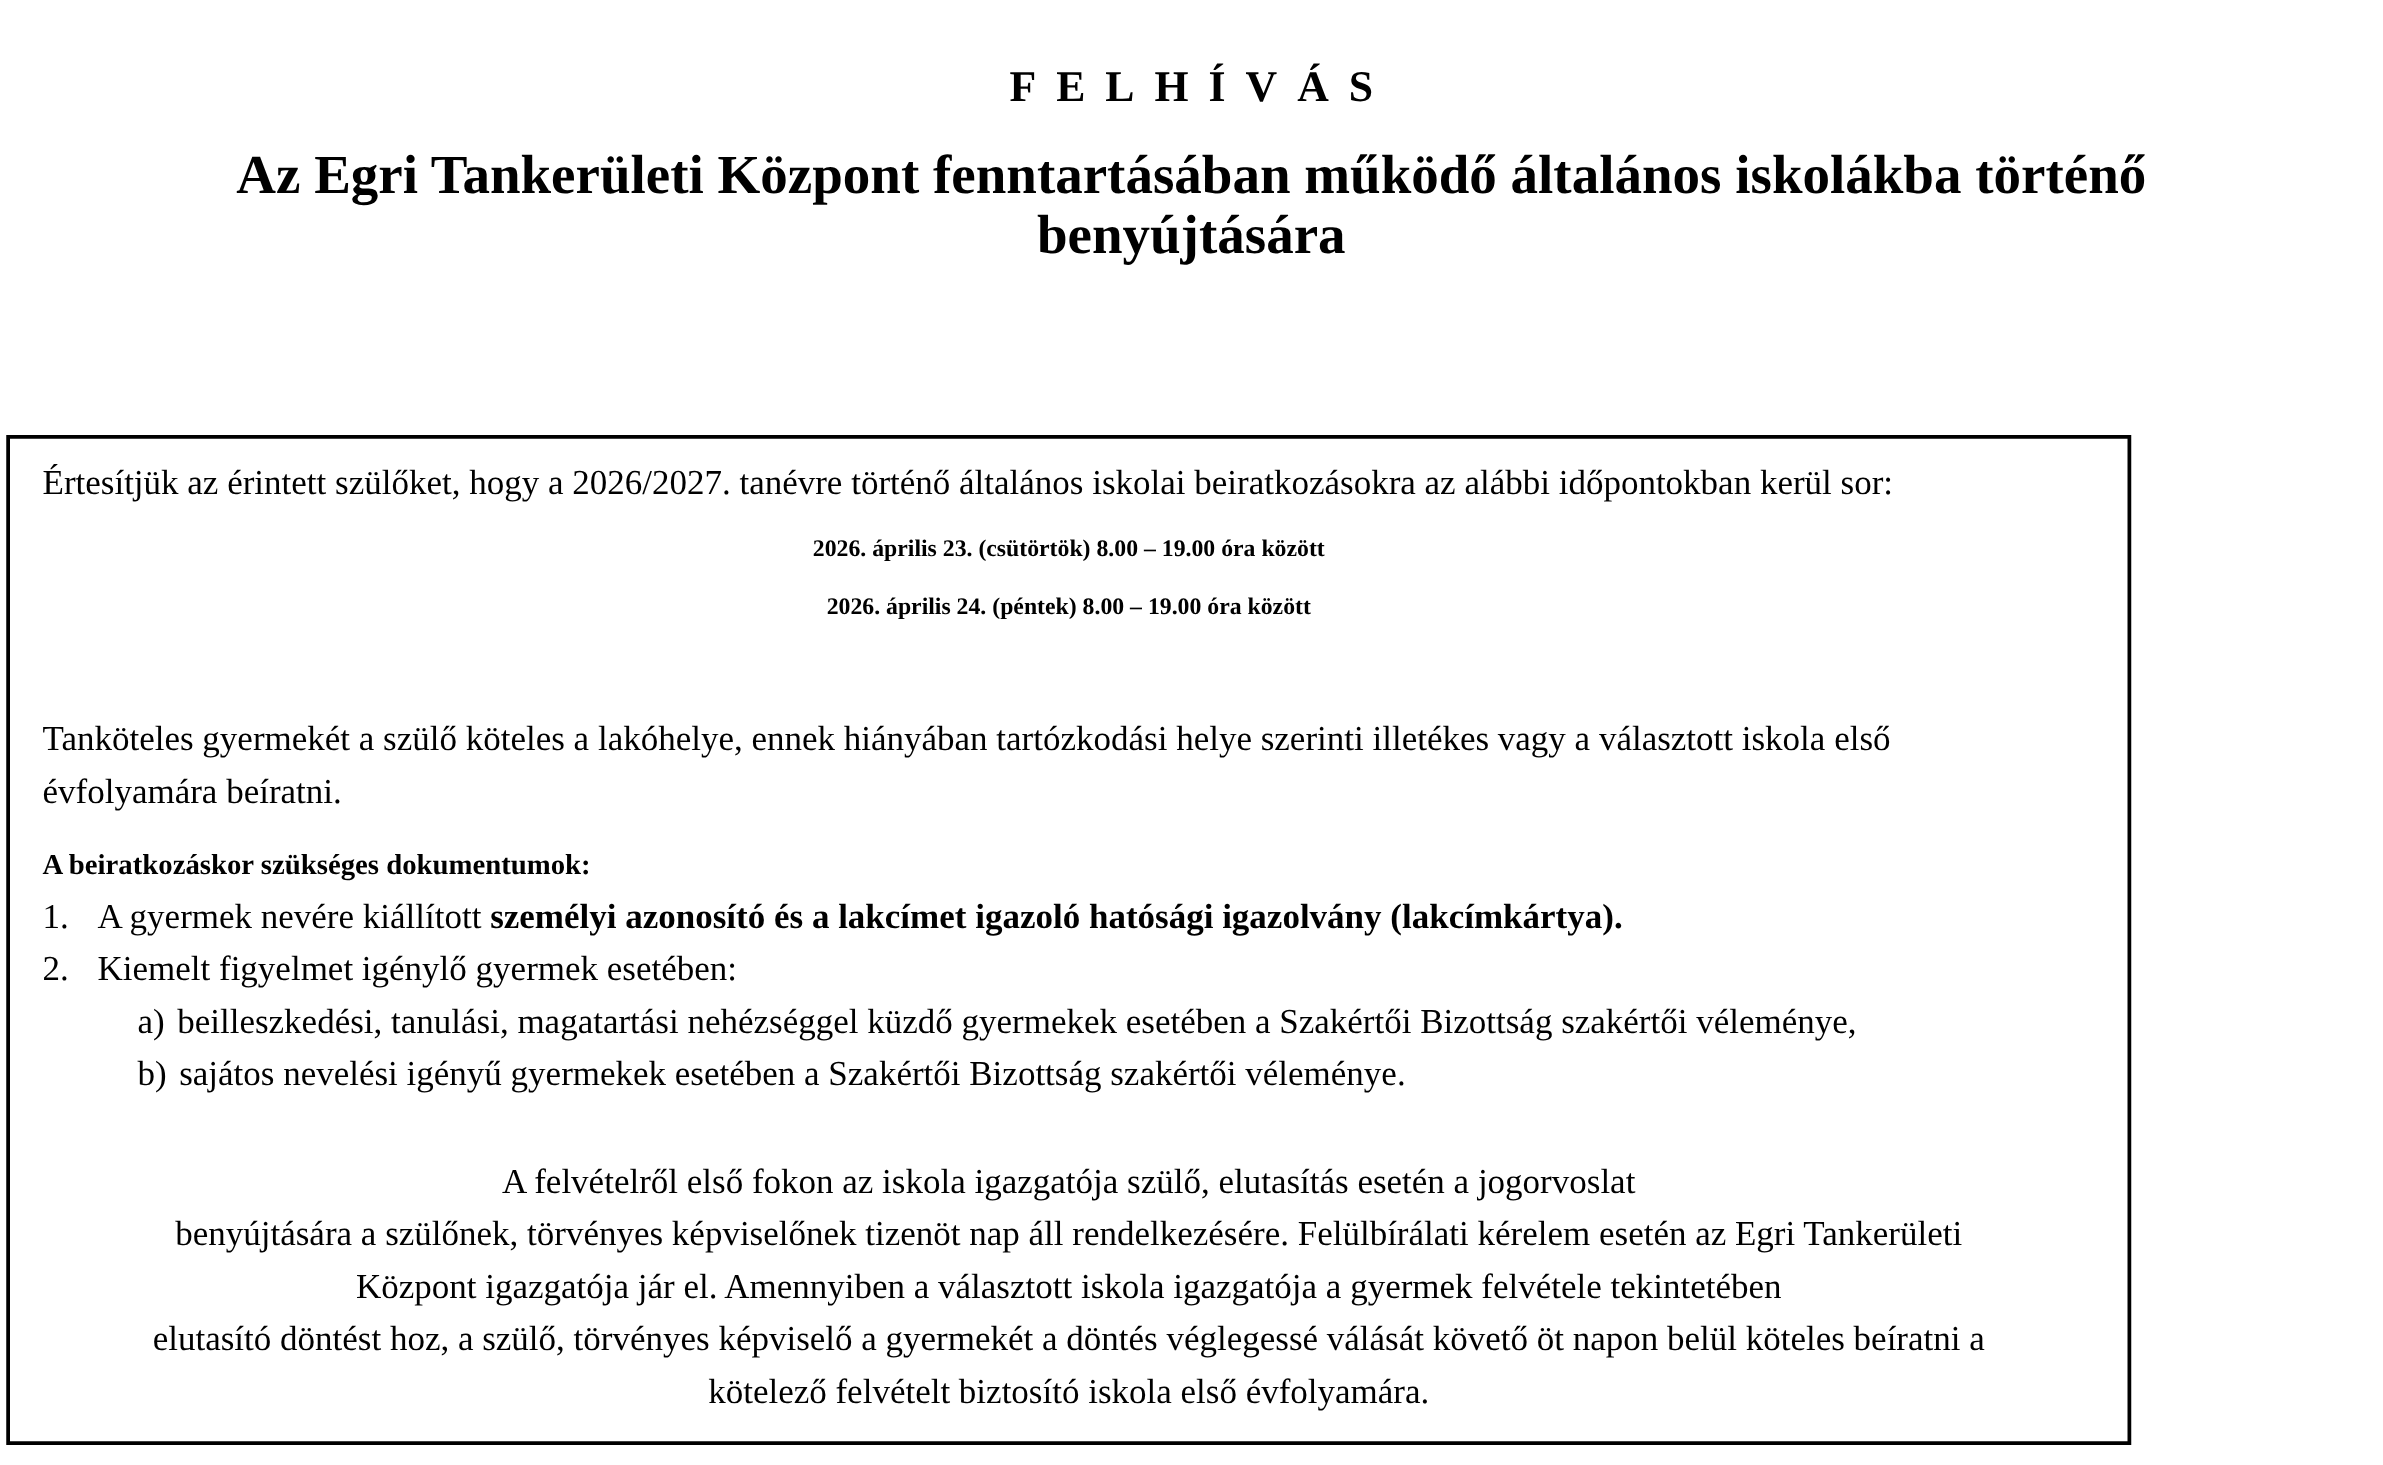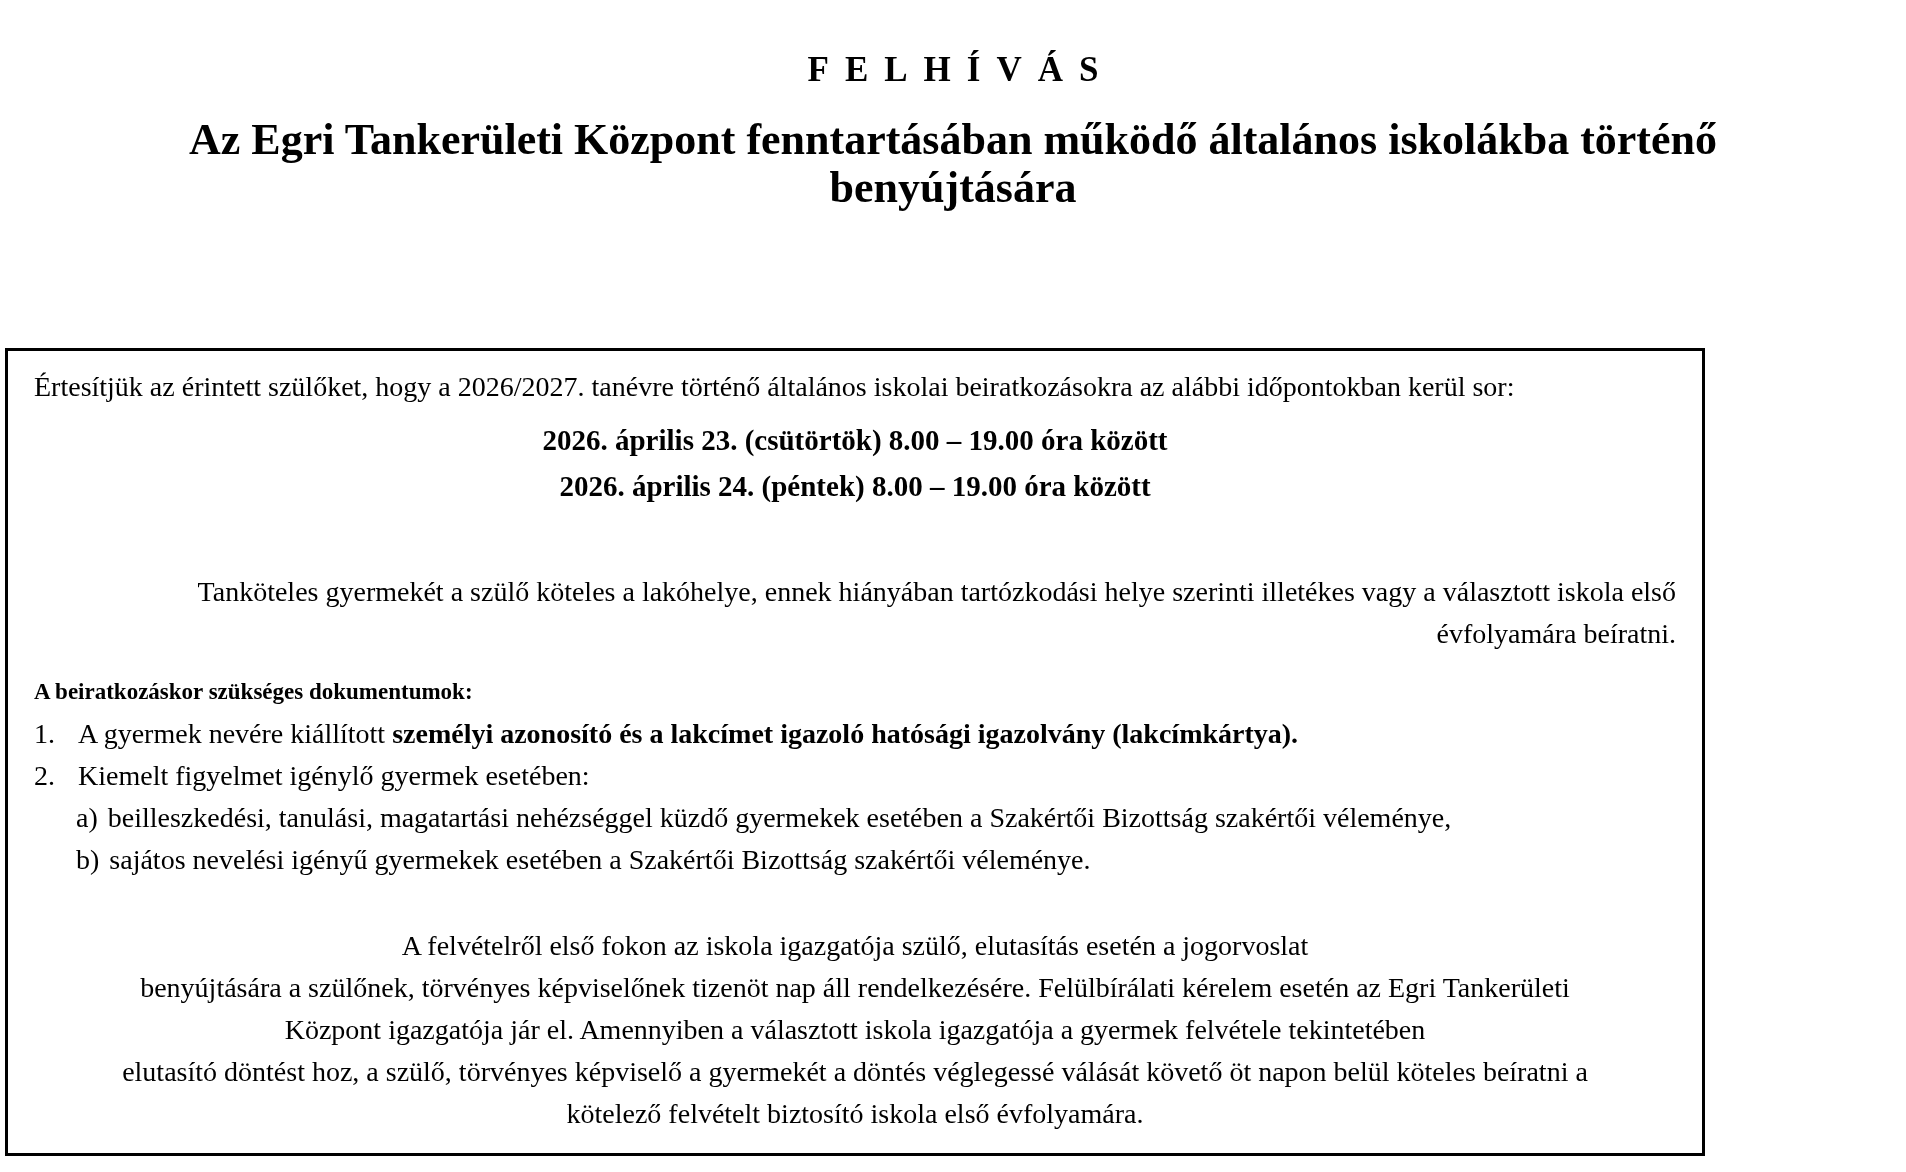--- a/index.html
+++ b/index.html
@@ -45,39 +45,39 @@
   .intro-paragraph {
     line-height: 40px;
     text-align: left;
   }
   .date-block {
     margin-top: 10px;
     text-align: center;
   }
   .date-line {
     font-weight: bold;
-    font-size: 29px;
+    font-size: 19px;
     line-height: 46px;
   }
   .obligation-paragraph {
     margin-top: 62px;
-    text-align: right;
+    text-align: left;
     line-height: 42px;
   }
   .documents-heading {
     margin-top: 16px;
     font-weight: bold;
     font-size: 23px;
     line-height: 42px;
     text-align: left;
   }
   .doc-list { line-height: 42px; }
   .list-row { display: flex; }
   .list-marker { width: 44px; flex: 0 0 44px; }
-  .sub-row { margin-left: 42px; }
+  .sub-row { margin-left: 76px; }
   .sub-marker { margin-right: 10px; }
   .bold-inline { font-weight: bold; }
   .closing-paragraph {
     margin-top: 44px;
     text-align: center;
     line-height: 42px;
   }
 </style>
 </head>
 <body>

